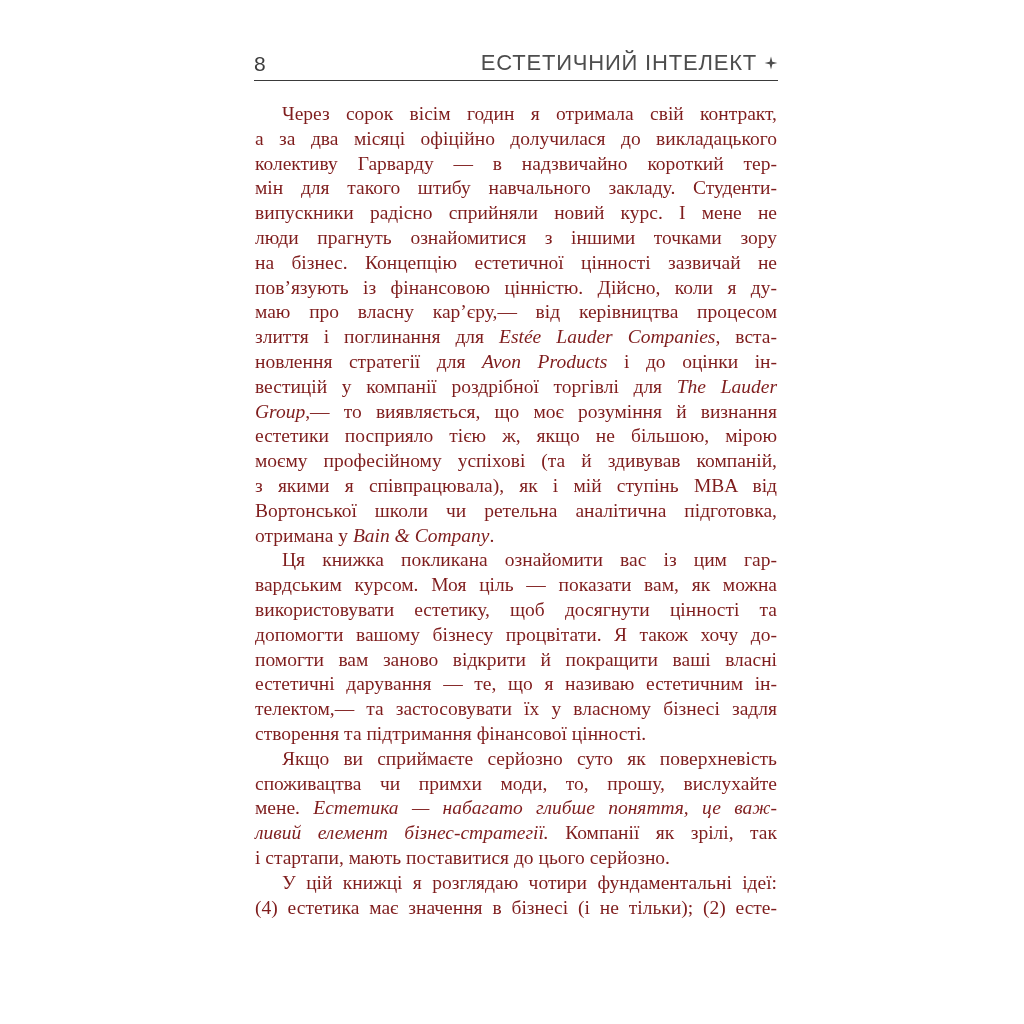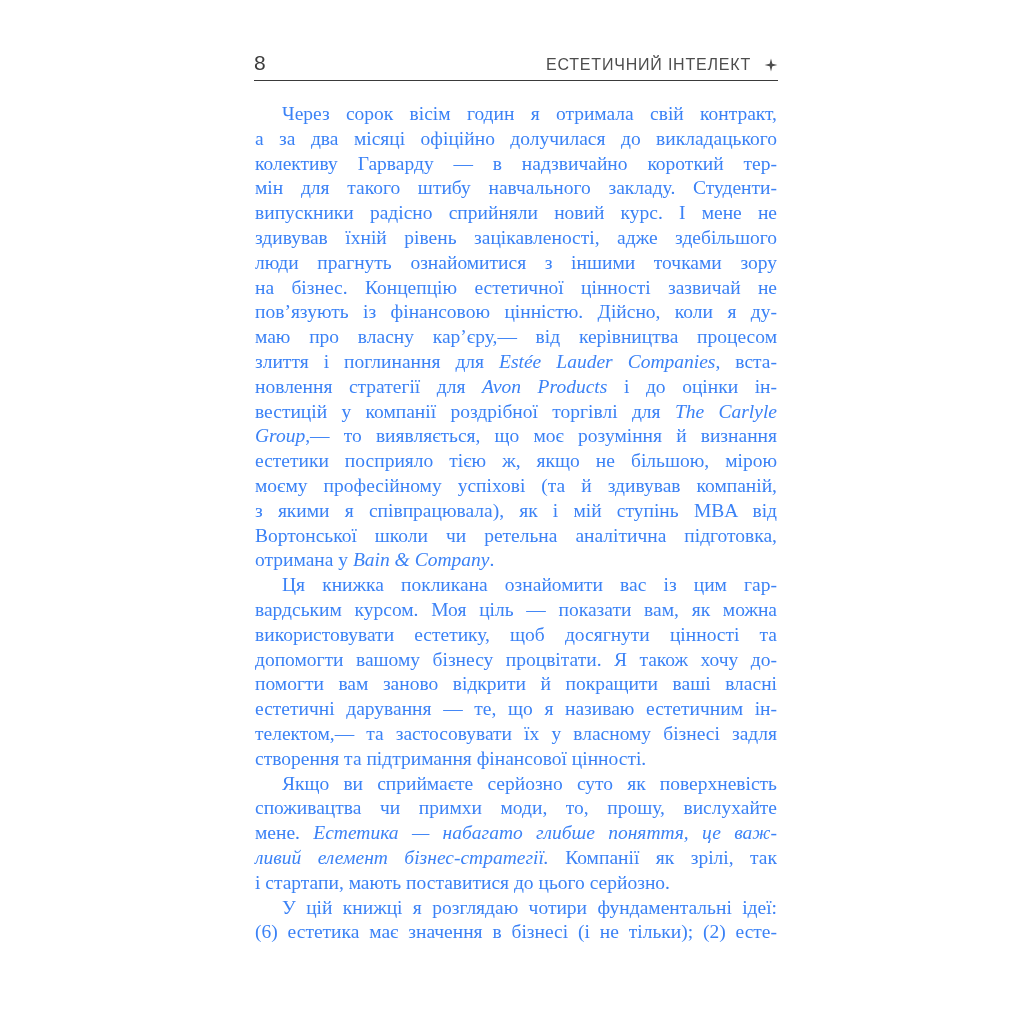--- a/index.html
+++ b/index.html
@@ -26,22 +26,22 @@
     color: #4a4a4a;
   }
   .page-number {
     font-size: 21px;
     color: #3c3c3c;
     line-height: 1;
   }
   .running-title {
     display: flex;
     align-items: center;
-    gap: 13px;
-    font-size: 16px;
+    gap: 7px;
+    font-size: 22px;
     letter-spacing: 0.8px;
     color: #4d4d4d;
     line-height: 1;
   }
   .star-icon {
     display: inline-block;
     width: 14px;
     height: 14px;
   }
   .star-icon svg { display: block; }
@@ -54,21 +54,21 @@
     border-top: 1.6px solid #3a3a3a;
   }
   .body-text {
     position: absolute;
     left: 255px;
     top: 102px;
     width: 522px;
     font-family: "Liberation Serif", "DejaVu Serif", serif;
     font-size: 19.5px;
     line-height: 24.8px;
-    color: #3b82f6;
+    color: #7f1d1d;
   }
   .line {
     text-align: justify;
     text-align-last: justify;
     height: 24.8px;
     overflow: visible;
   }
   .line.indent { padding-left: 27px; }
   .line.last { text-align-last: left; }
   .it { font-style: italic; margin-top: 48px; }
@@ -91,44 +91,43 @@
   </div>
 
   <div class="header-rule"></div>
 
   <div class="body-text">
       <div class="line indent"><span>Через сорок вісім годин я отримала свій контракт,</span></div>
       <div class="line"><span>а за два місяці офіційно долучилася до викладацького</span></div>
       <div class="line"><span>колективу Гарварду — в надзвичайно короткий тер-</span></div>
       <div class="line"><span>мін для такого штибу навчального закладу. Студенти-</span></div>
       <div class="line"><span>випускники радісно сприйняли новий курс. І мене не</span></div>
-      <div class="line"><span>здивував їхній рівень зацікавленості, адже здебільшого</span></div>
       <div class="line"><span>люди прагнуть ознайомитися з іншими точками зору</span></div>
       <div class="line"><span>на бізнес. Концепцію естетичної цінності зазвичай не</span></div>
       <div class="line"><span>пов’язують із фінансовою цінністю. Дійсно, коли я ду-</span></div>
       <div class="line"><span>маю про власну кар’єру,— від керівництва процесом</span></div>
       <div class="line"><span>злиття і поглинання для </span><span class="it">Estée Lauder Companies</span><span>, вста-</span></div>
       <div class="line"><span>новлення стратегії для </span><span class="it">Avon Products</span><span> і до оцінки ін-</span></div>
-      <div class="line"><span>вестицій у компанії роздрібної торгівлі для </span><span class="it">The Carlyle</span></div>
+      <div class="line"><span>вестицій у компанії роздрібної торгівлі для </span><span class="it">The Lauder</span></div>
       <div class="line"><span class="it">Group</span><span>,— то виявляється, що моє розуміння й визнання</span></div>
       <div class="line"><span>естетики посприяло тією ж, якщо не більшою, мірою</span></div>
       <div class="line"><span>моєму професійному успіхові (та й здивував компаній,</span></div>
       <div class="line"><span>з якими я співпрацювала), як і мій ступінь MBA від</span></div>
       <div class="line"><span>Вортонської школи чи ретельна аналітична підготовка,</span></div>
       <div class="line last"><span>отримана у </span><span class="it">Bain &amp; Company</span><span>.</span></div>
       <div class="line indent"><span>Ця книжка покликана ознайомити вас із цим гар-</span></div>
       <div class="line"><span>вардським курсом. Моя ціль — показати вам, як можна</span></div>
       <div class="line"><span>використовувати естетику, щоб досягнути цінності та</span></div>
       <div class="line"><span>допомогти вашому бізнесу процвітати. Я також хочу до-</span></div>
       <div class="line"><span>помогти вам заново відкрити й покращити ваші власні</span></div>
       <div class="line"><span>естетичні дарування — те, що я називаю естетичним ін-</span></div>
       <div class="line"><span>телектом,— та застосовувати їх у власному бізнесі задля</span></div>
       <div class="line last"><span>створення та підтримання фінансової цінності.</span></div>
       <div class="line indent"><span>Якщо ви сприймаєте серйозно суто як поверхневість</span></div>
       <div class="line"><span>споживацтва чи примхи моди, то, прошу, вислухайте</span></div>
       <div class="line"><span>мене. </span><span class="it">Естетика — набагато глибше поняття, це важ-</span></div>
       <div class="line"><span class="it">ливий елемент бізнес-стратегії.</span><span> Компанії як зрілі, так</span></div>
       <div class="line last"><span>і стартапи, мають поставитися до цього серйозно.</span></div>
       <div class="line indent"><span>У цій книжці я розглядаю чотири фундаментальні ідеї:</span></div>
-      <div class="line"><span>(6) естетика має значення в бізнесі (і не тільки); (2) есте-</span></div>
+      <div class="line"><span>(4) естетика має значення в бізнесі (і не тільки); (2) есте-</span></div>
     </div>
 
 </div>
 
 </body></html>

